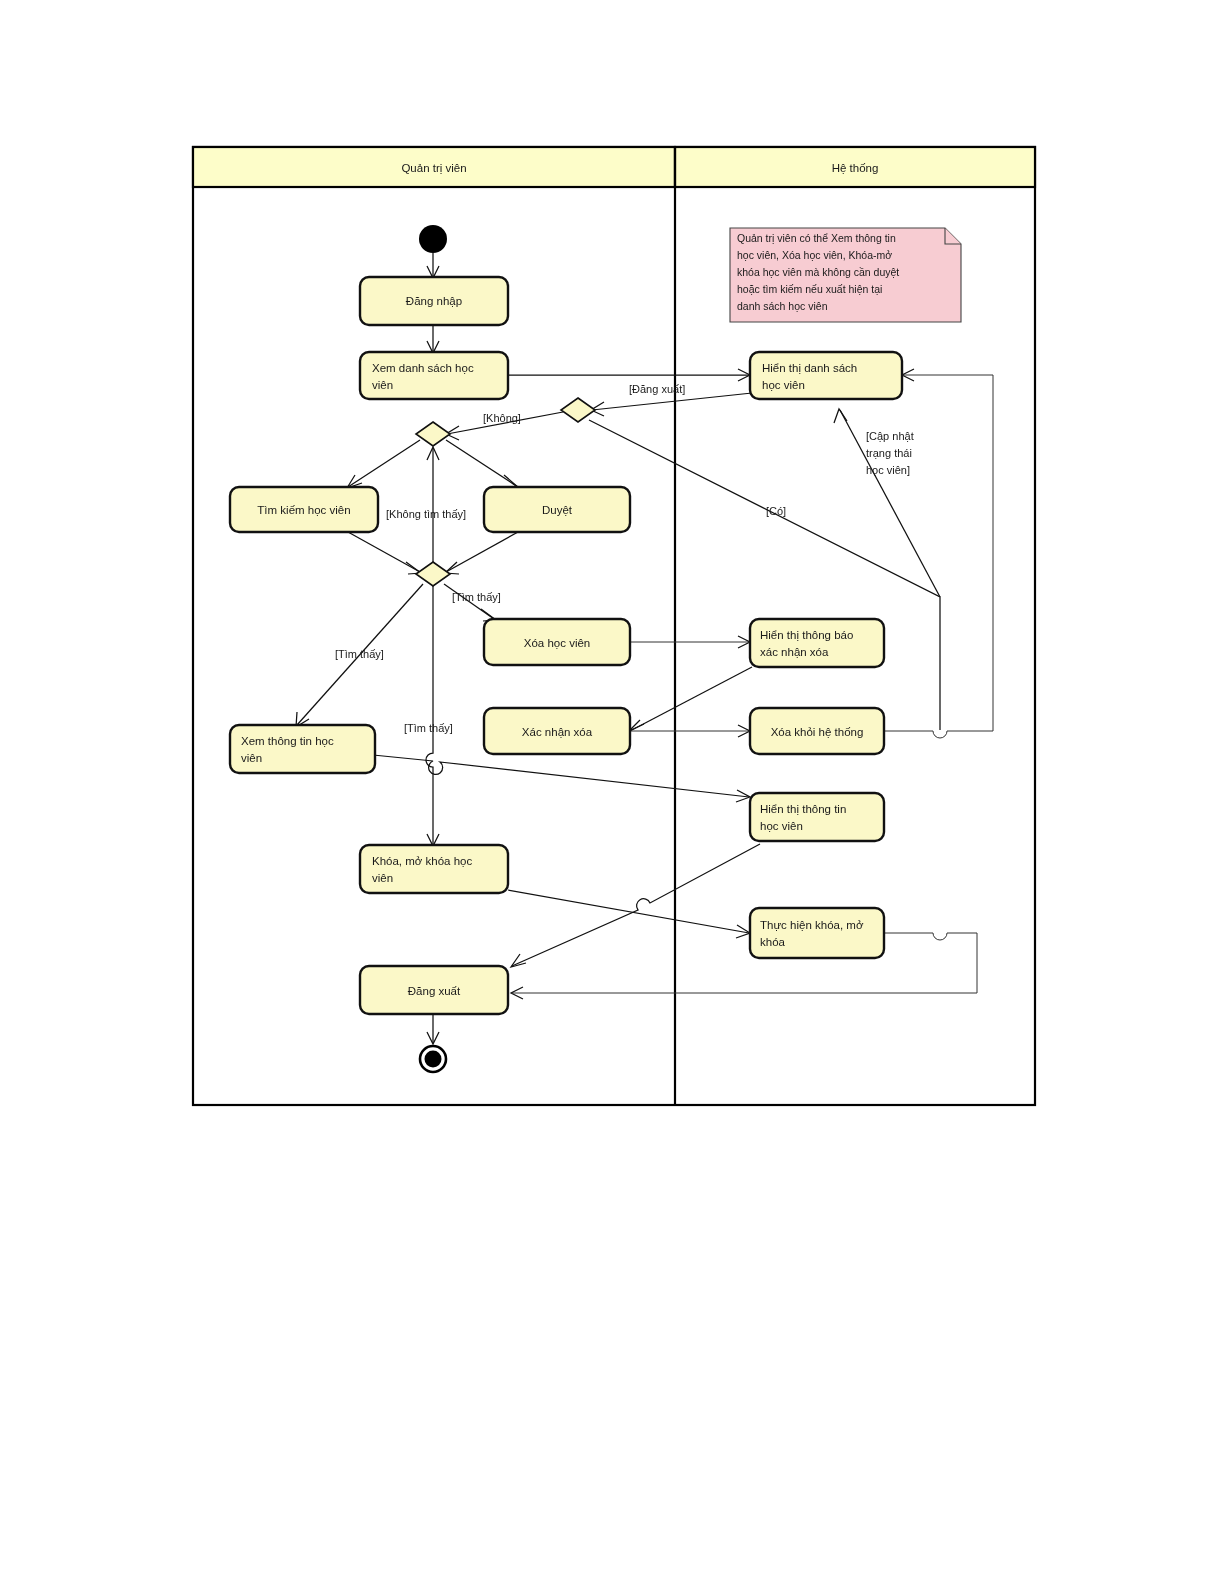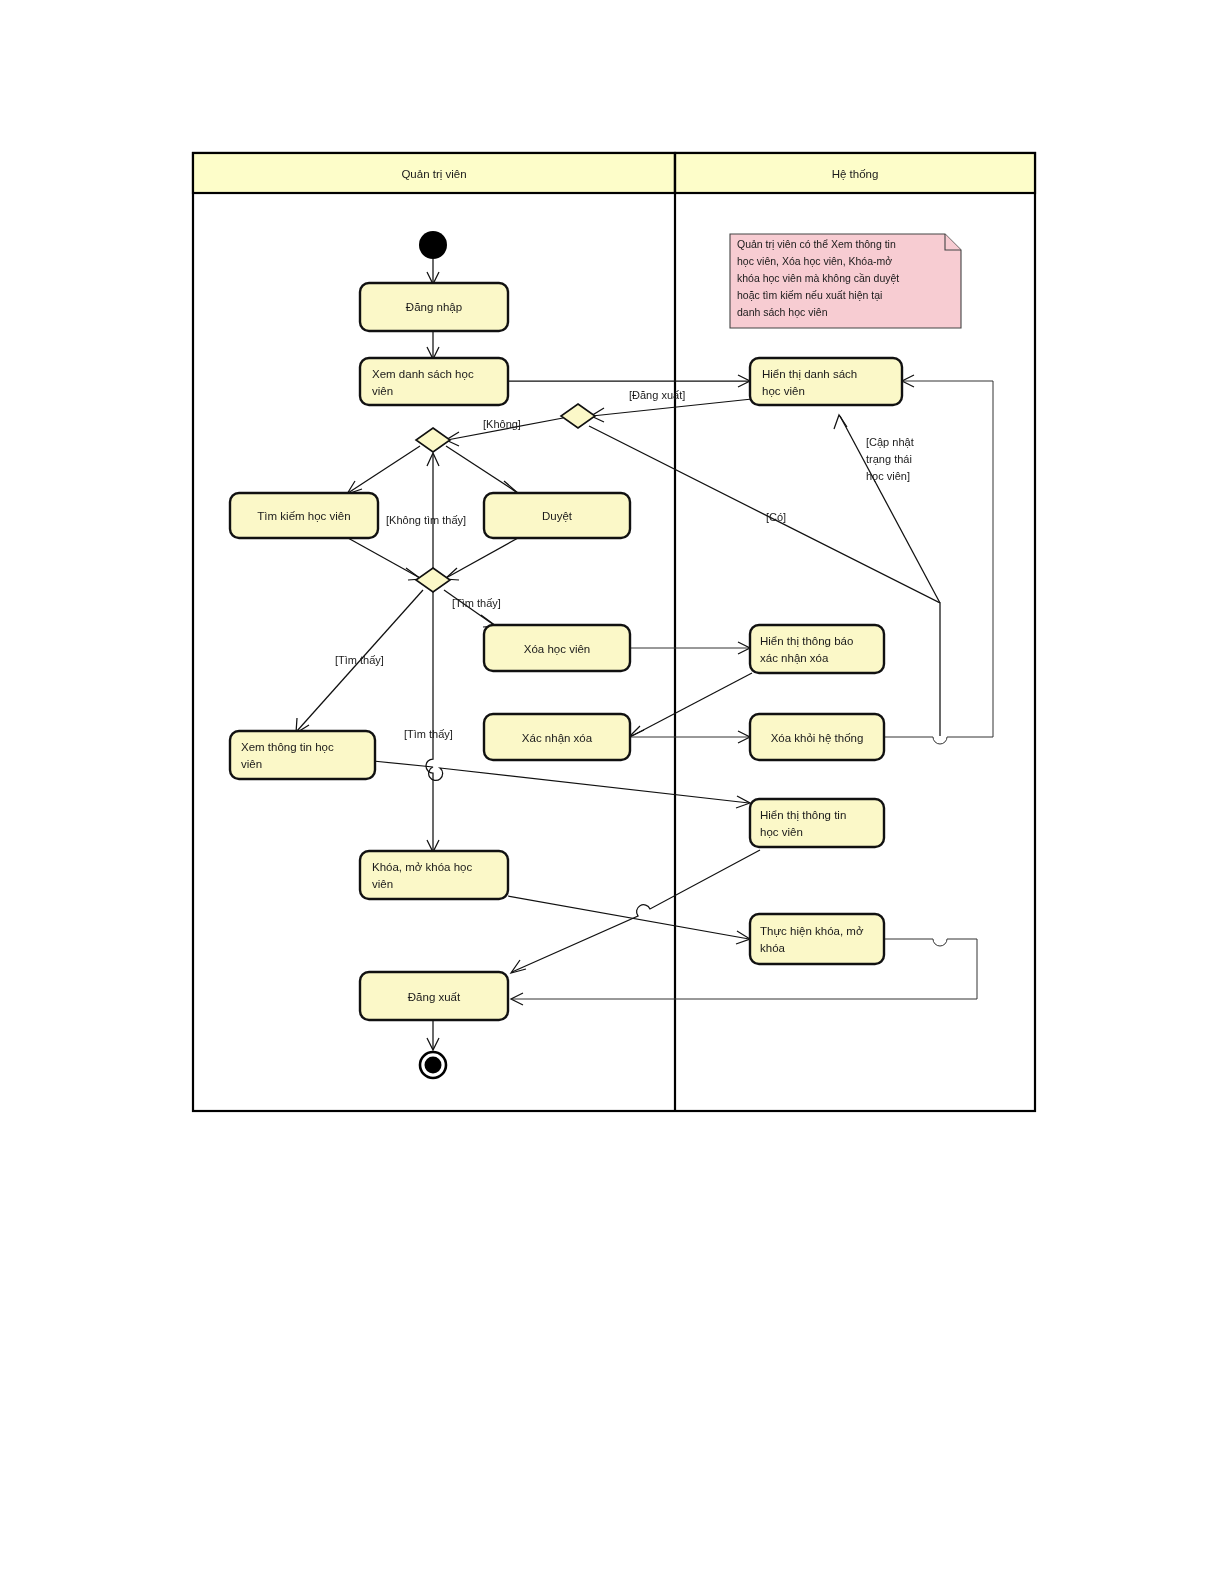--- a/index.html
+++ b/index.html
@@ -10,21 +10,21 @@
   }
   body {
     width: 1225px;
     height: 1585px;
     font-family: "Liberation Sans", sans-serif;
     position: relative;
     overflow: hidden;
   }
   #canvas {
     position: absolute;
-    left: 0; top: 6px;
+    left: 0; top: 0;
     width: 1225px;
     height: 1121px;
   }
   .svg-root {
     position: absolute;
     left: 0; top: 0;
     width: 1225px;
     height: 1585px;
   }
   text {

